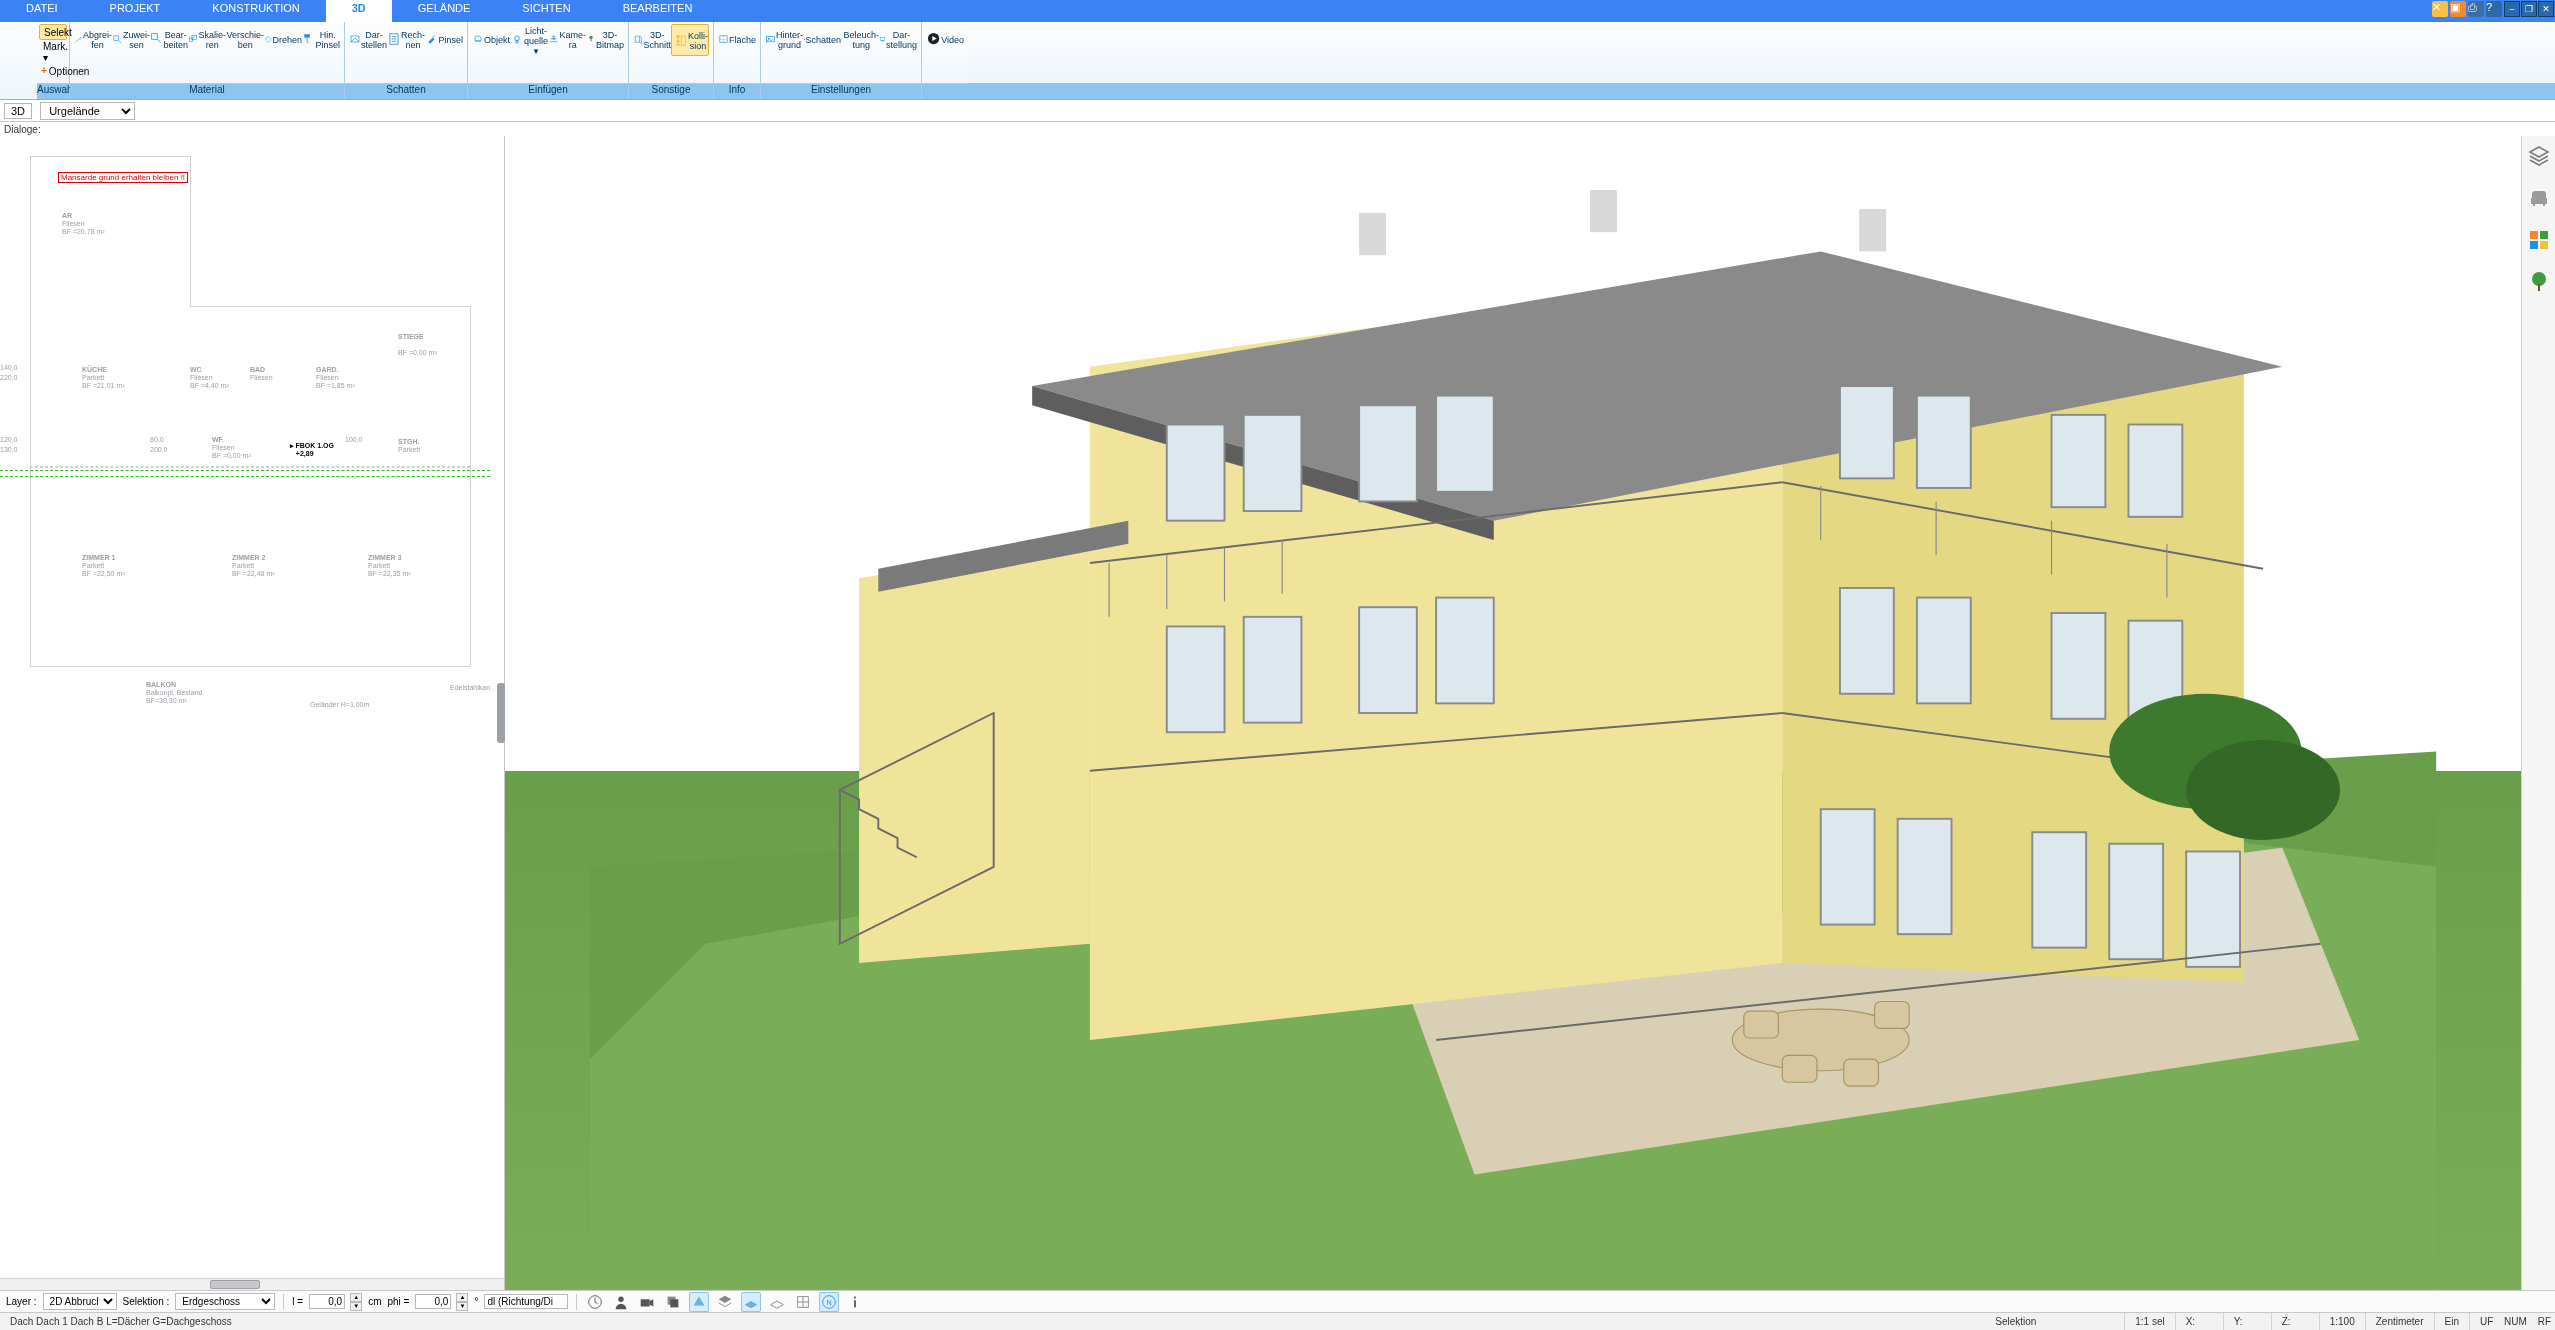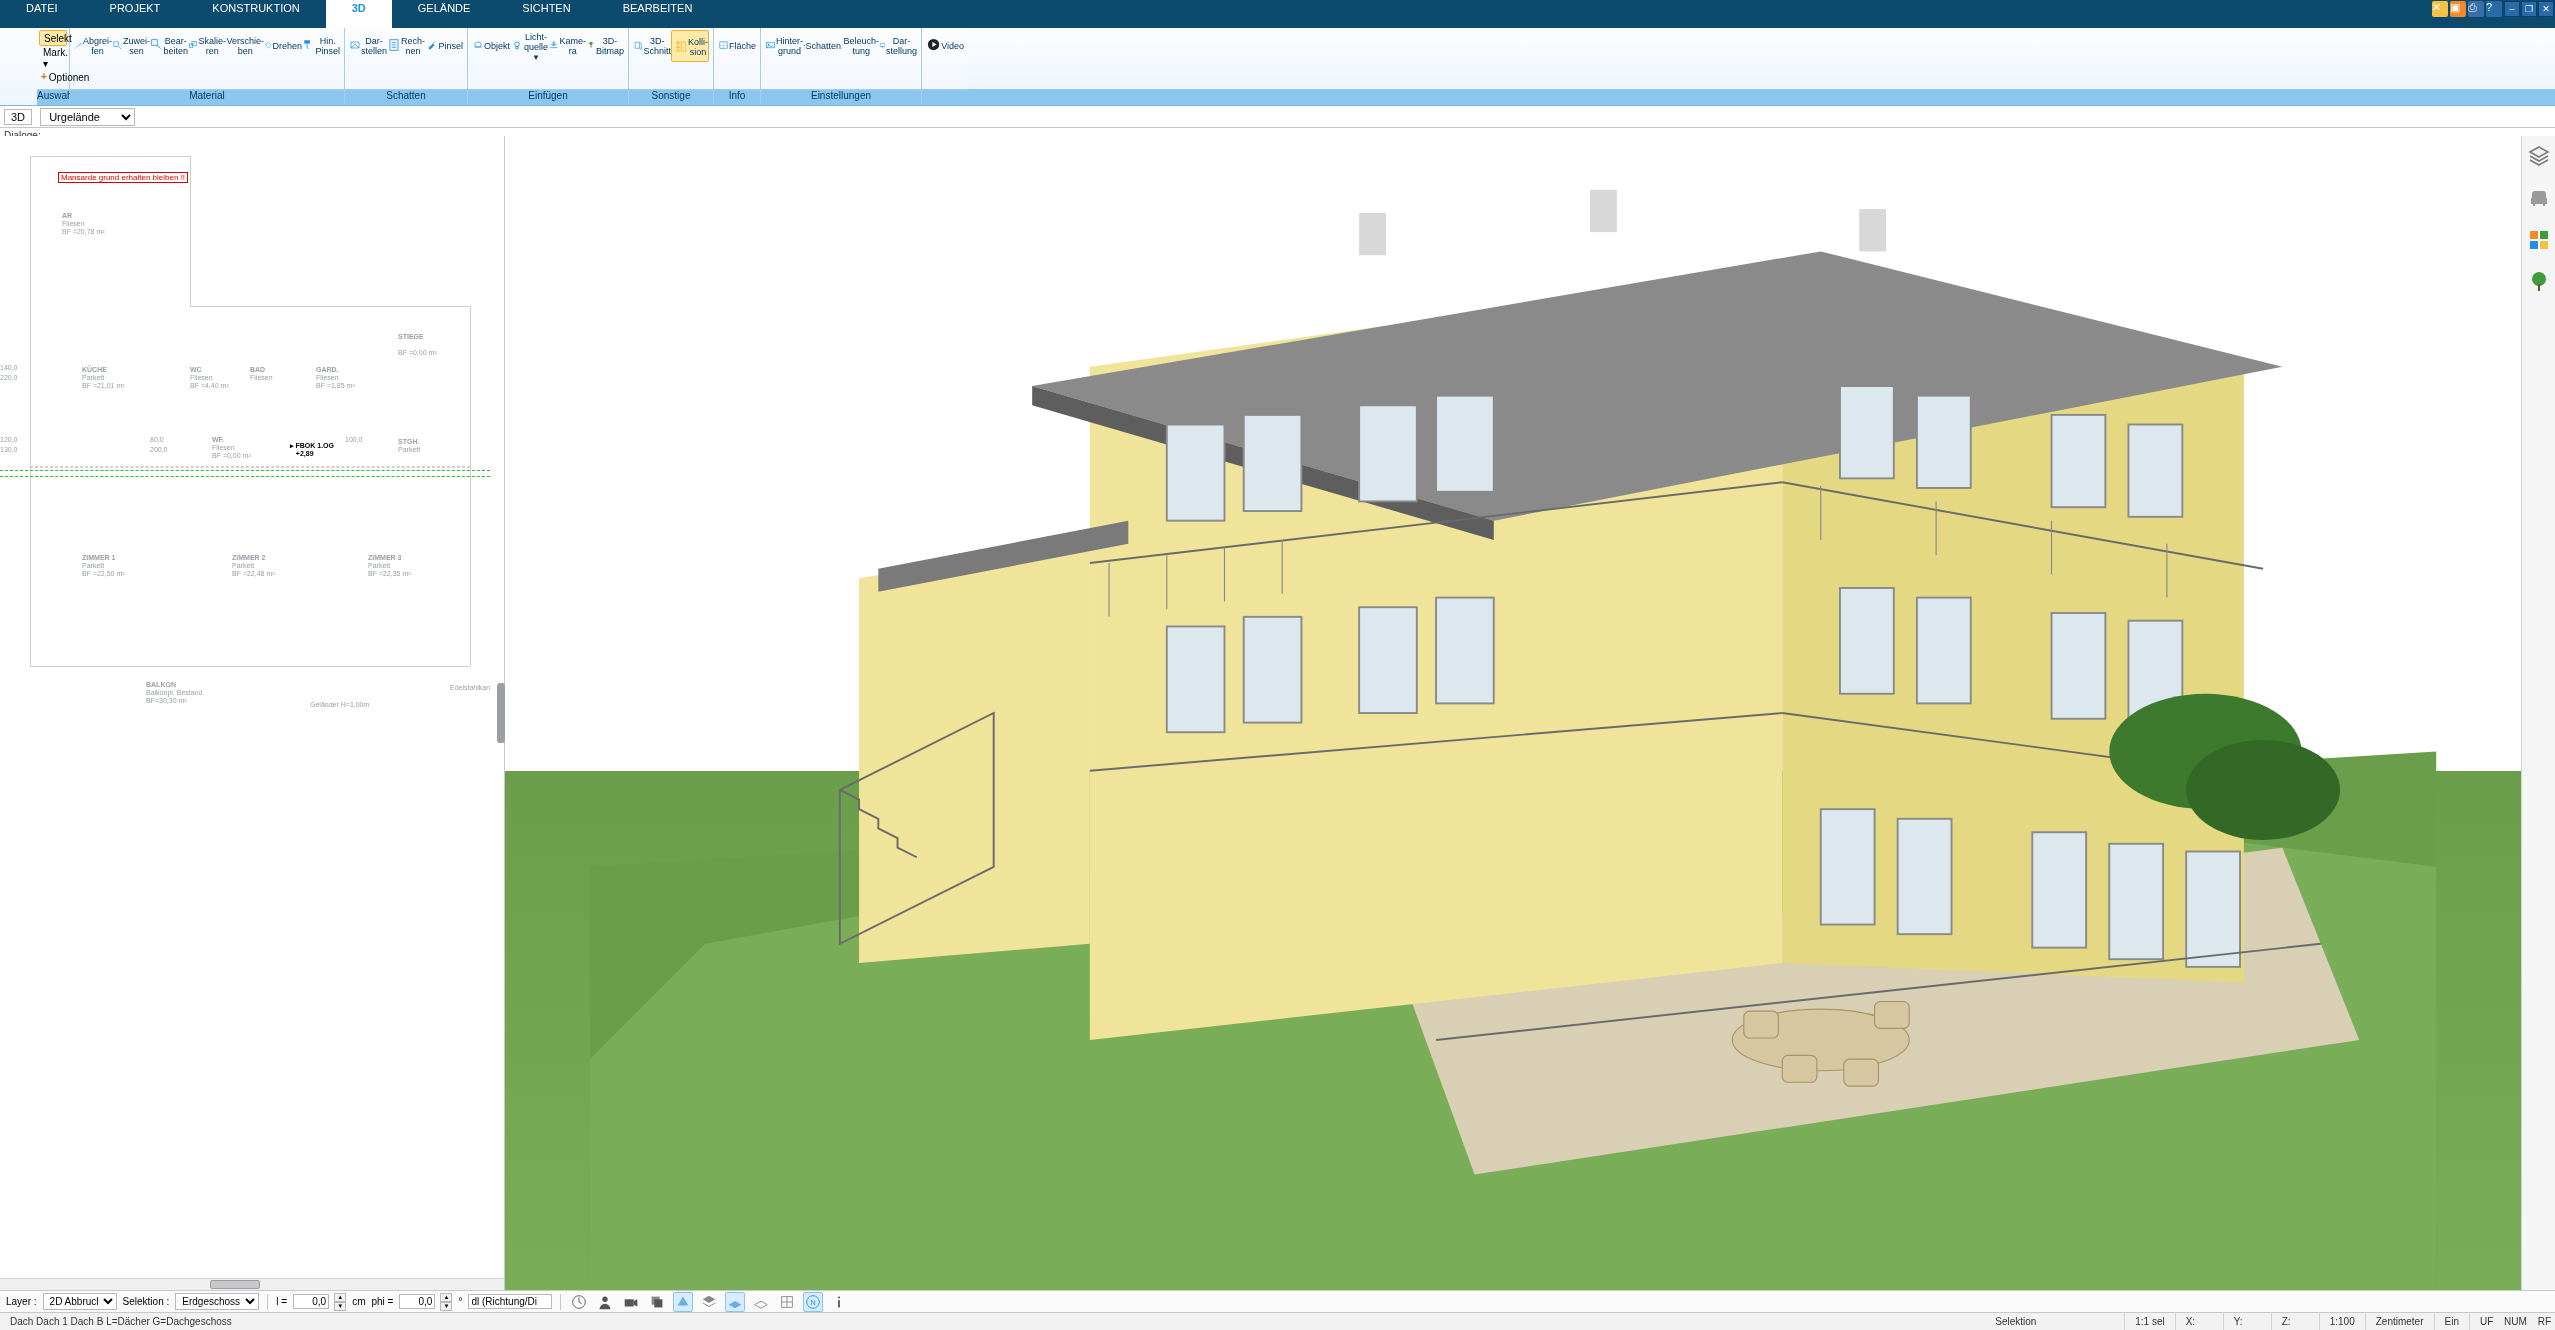--- a/index.html
+++ b/index.html
@@ -1,19 +1,19 @@
 <!DOCTYPE html>
 <html><head>
 <meta charset="utf-8">
 <style>
 * { margin: 0; padding: 0; box-sizing: border-box; font-family: "Segoe UI", Tahoma, sans-serif; }
 html, body { width: 100%; height: 100%; overflow: hidden; background: #fff; }
 
 
-#menubar { display: flex; align-items: stretch; height: 28px; font-size: 11px; background: #0c4a6e; color: #fff; }
+#menubar { display: flex; align-items: stretch; height: 22px; font-size: 11px; background: #3b82f6; color: #fff; }
 #menubar .tab { padding: 2px 26px 0; cursor: pointer; }
 #menubar .tab.active { background: #fff; color: #1e90e6; font-weight: 600; }
 #menubar .spacer { flex: 1; }
 #menubar .sysbtn { width: 16px; height: 16px; margin: 1px 1px 0 0; background: #2a6aa8; border: 1px solid #0b3e6b; display: flex; align-items: center; justify-content: center; font-size: 9px; }
 #menubar .sysicon { width: 16px; height: 16px; margin: 1px 2px 0 0; border-radius: 2px; }
 
 
 #ribbon { display: flex; height: 78px; border-bottom: 1px solid #7fb6e0; background: linear-gradient(#fdfdff,#eef6fc); }
 .ribbon-group { display: flex; flex-direction: column; border-right: 1px solid #a9cde8; }
 .ribbon-group .buttons { flex: 1; display: flex; align-items: flex-start; padding: 2px 4px 0; }
@@ -556,21 +556,21 @@
           <rect x="11" y="14" width="2" height="7" fill="#7a4a1a"></rect>
         </svg>
     </div>
   </div>
 </div>
 
 <div id="toolbar2">
   <span>Layer :</span>
   <select style="width:74px"><option>2D Abbruch</option></select>
   <span>Selektion :</span>
-  <select style="width:84px"><option>Erdgeschoss</option></select>
+  <select style="width:100px"><option>Erdgeschoss</option></select>
   <div class="sep"></div>
   <span>l =</span>
   <input style="width: 36px; text-align: right;" value="0,0">
   <span class="spin">
       <button>▲</button>
       <button>▼</button>
     </span>
   <span>cm</span>
   <span>phi =</span>
   <input style="width: 36px; text-align: right;" value="0,0">

